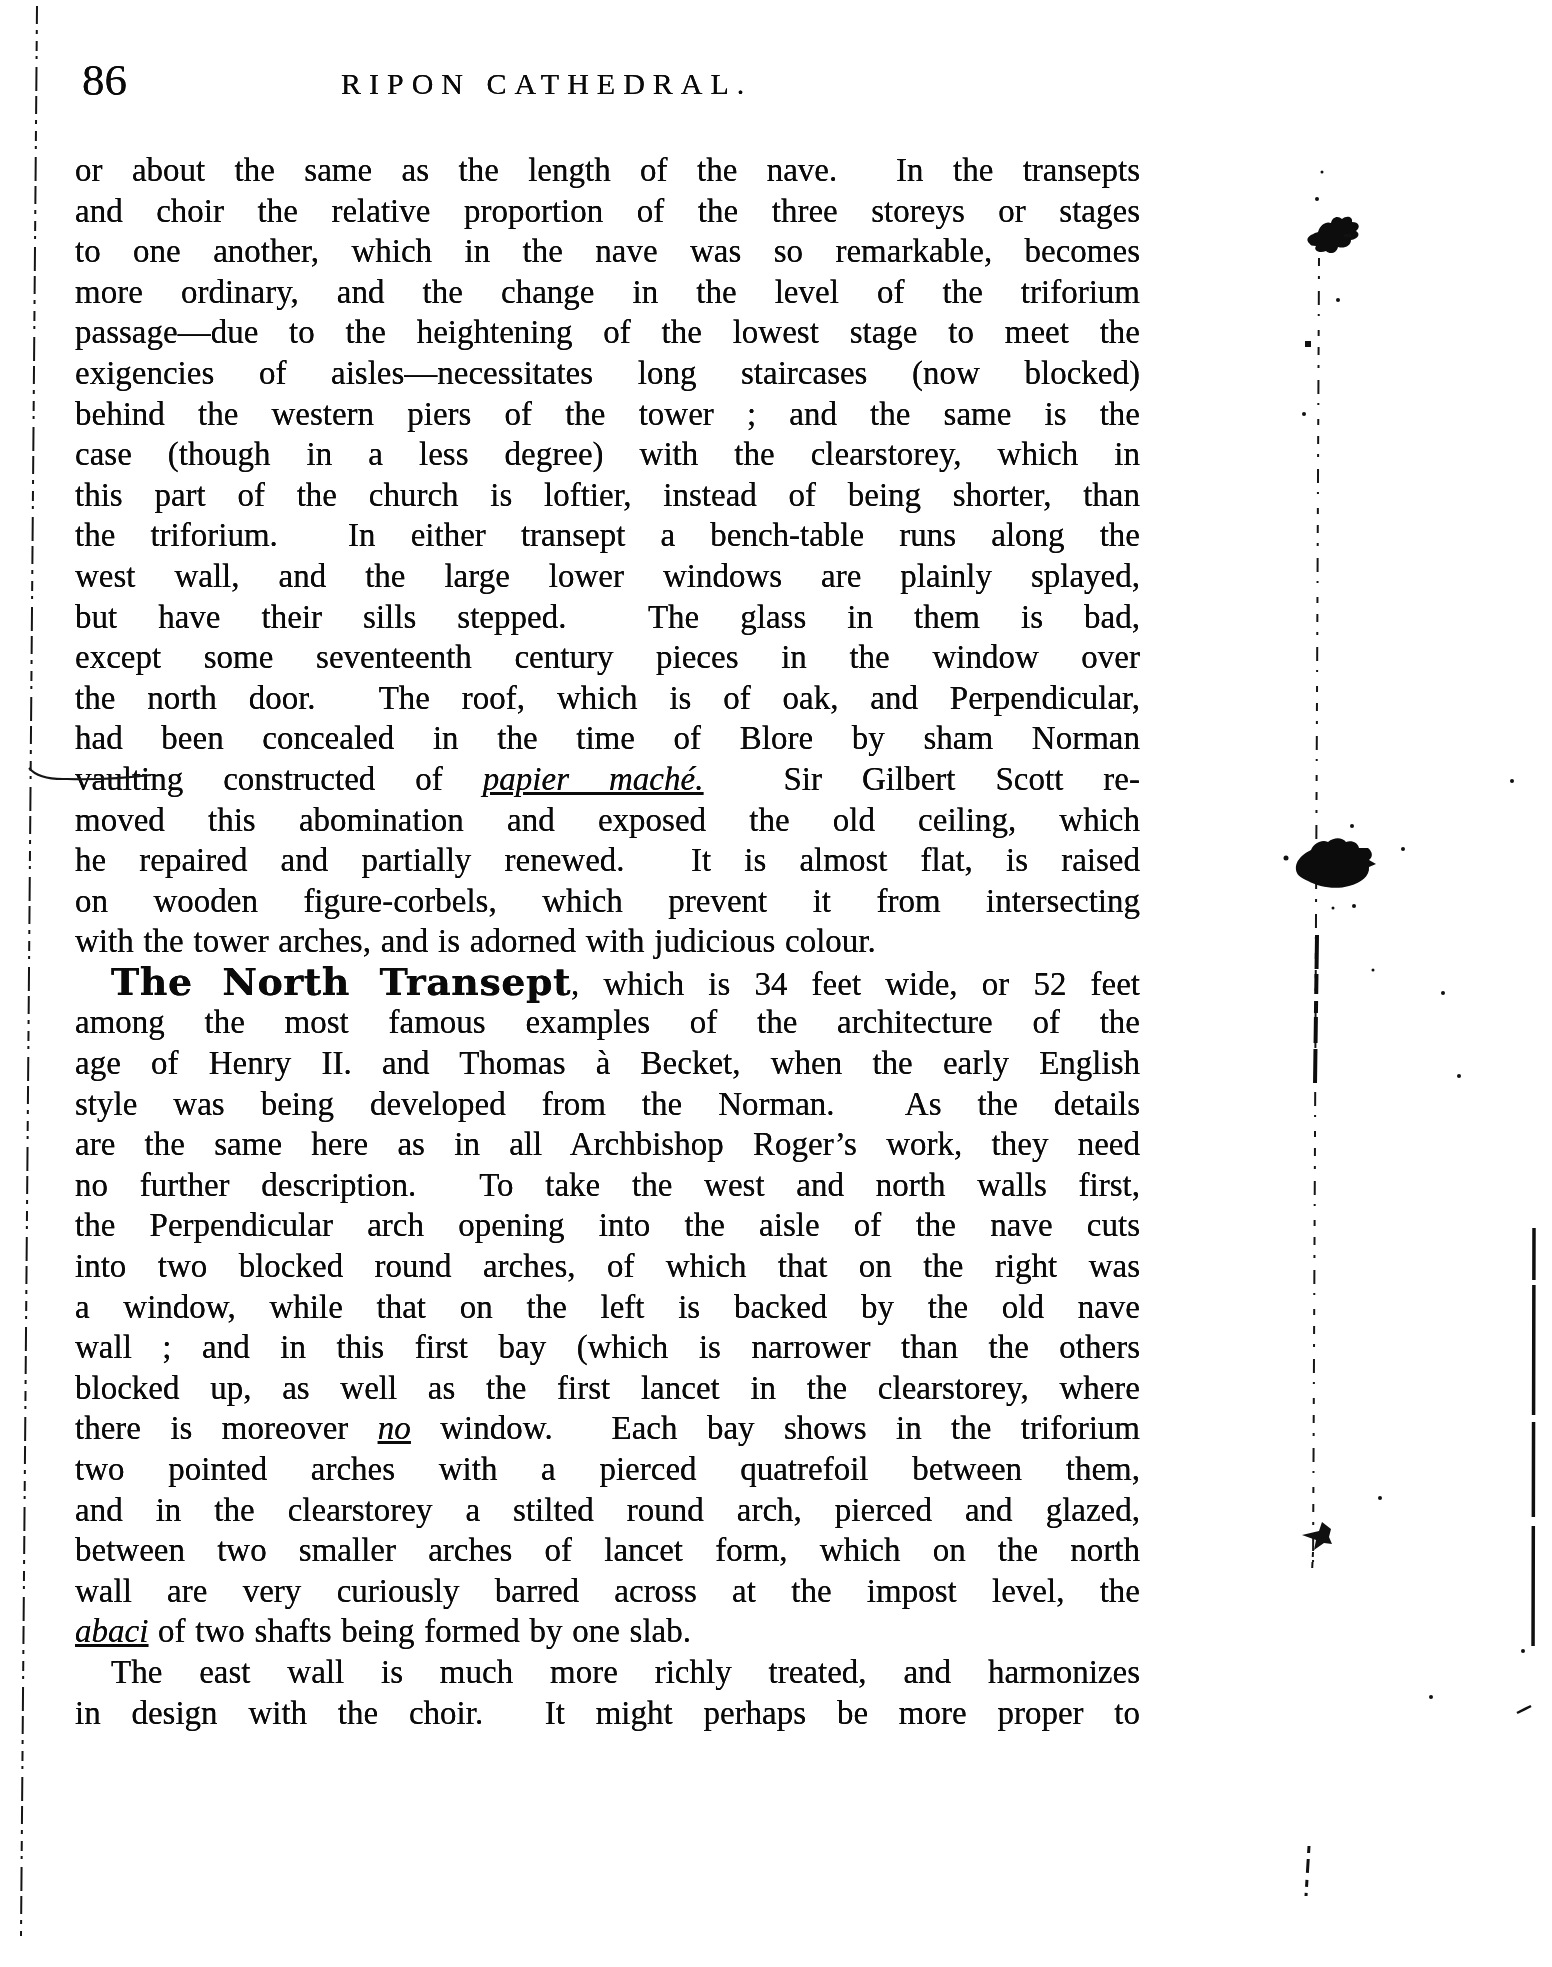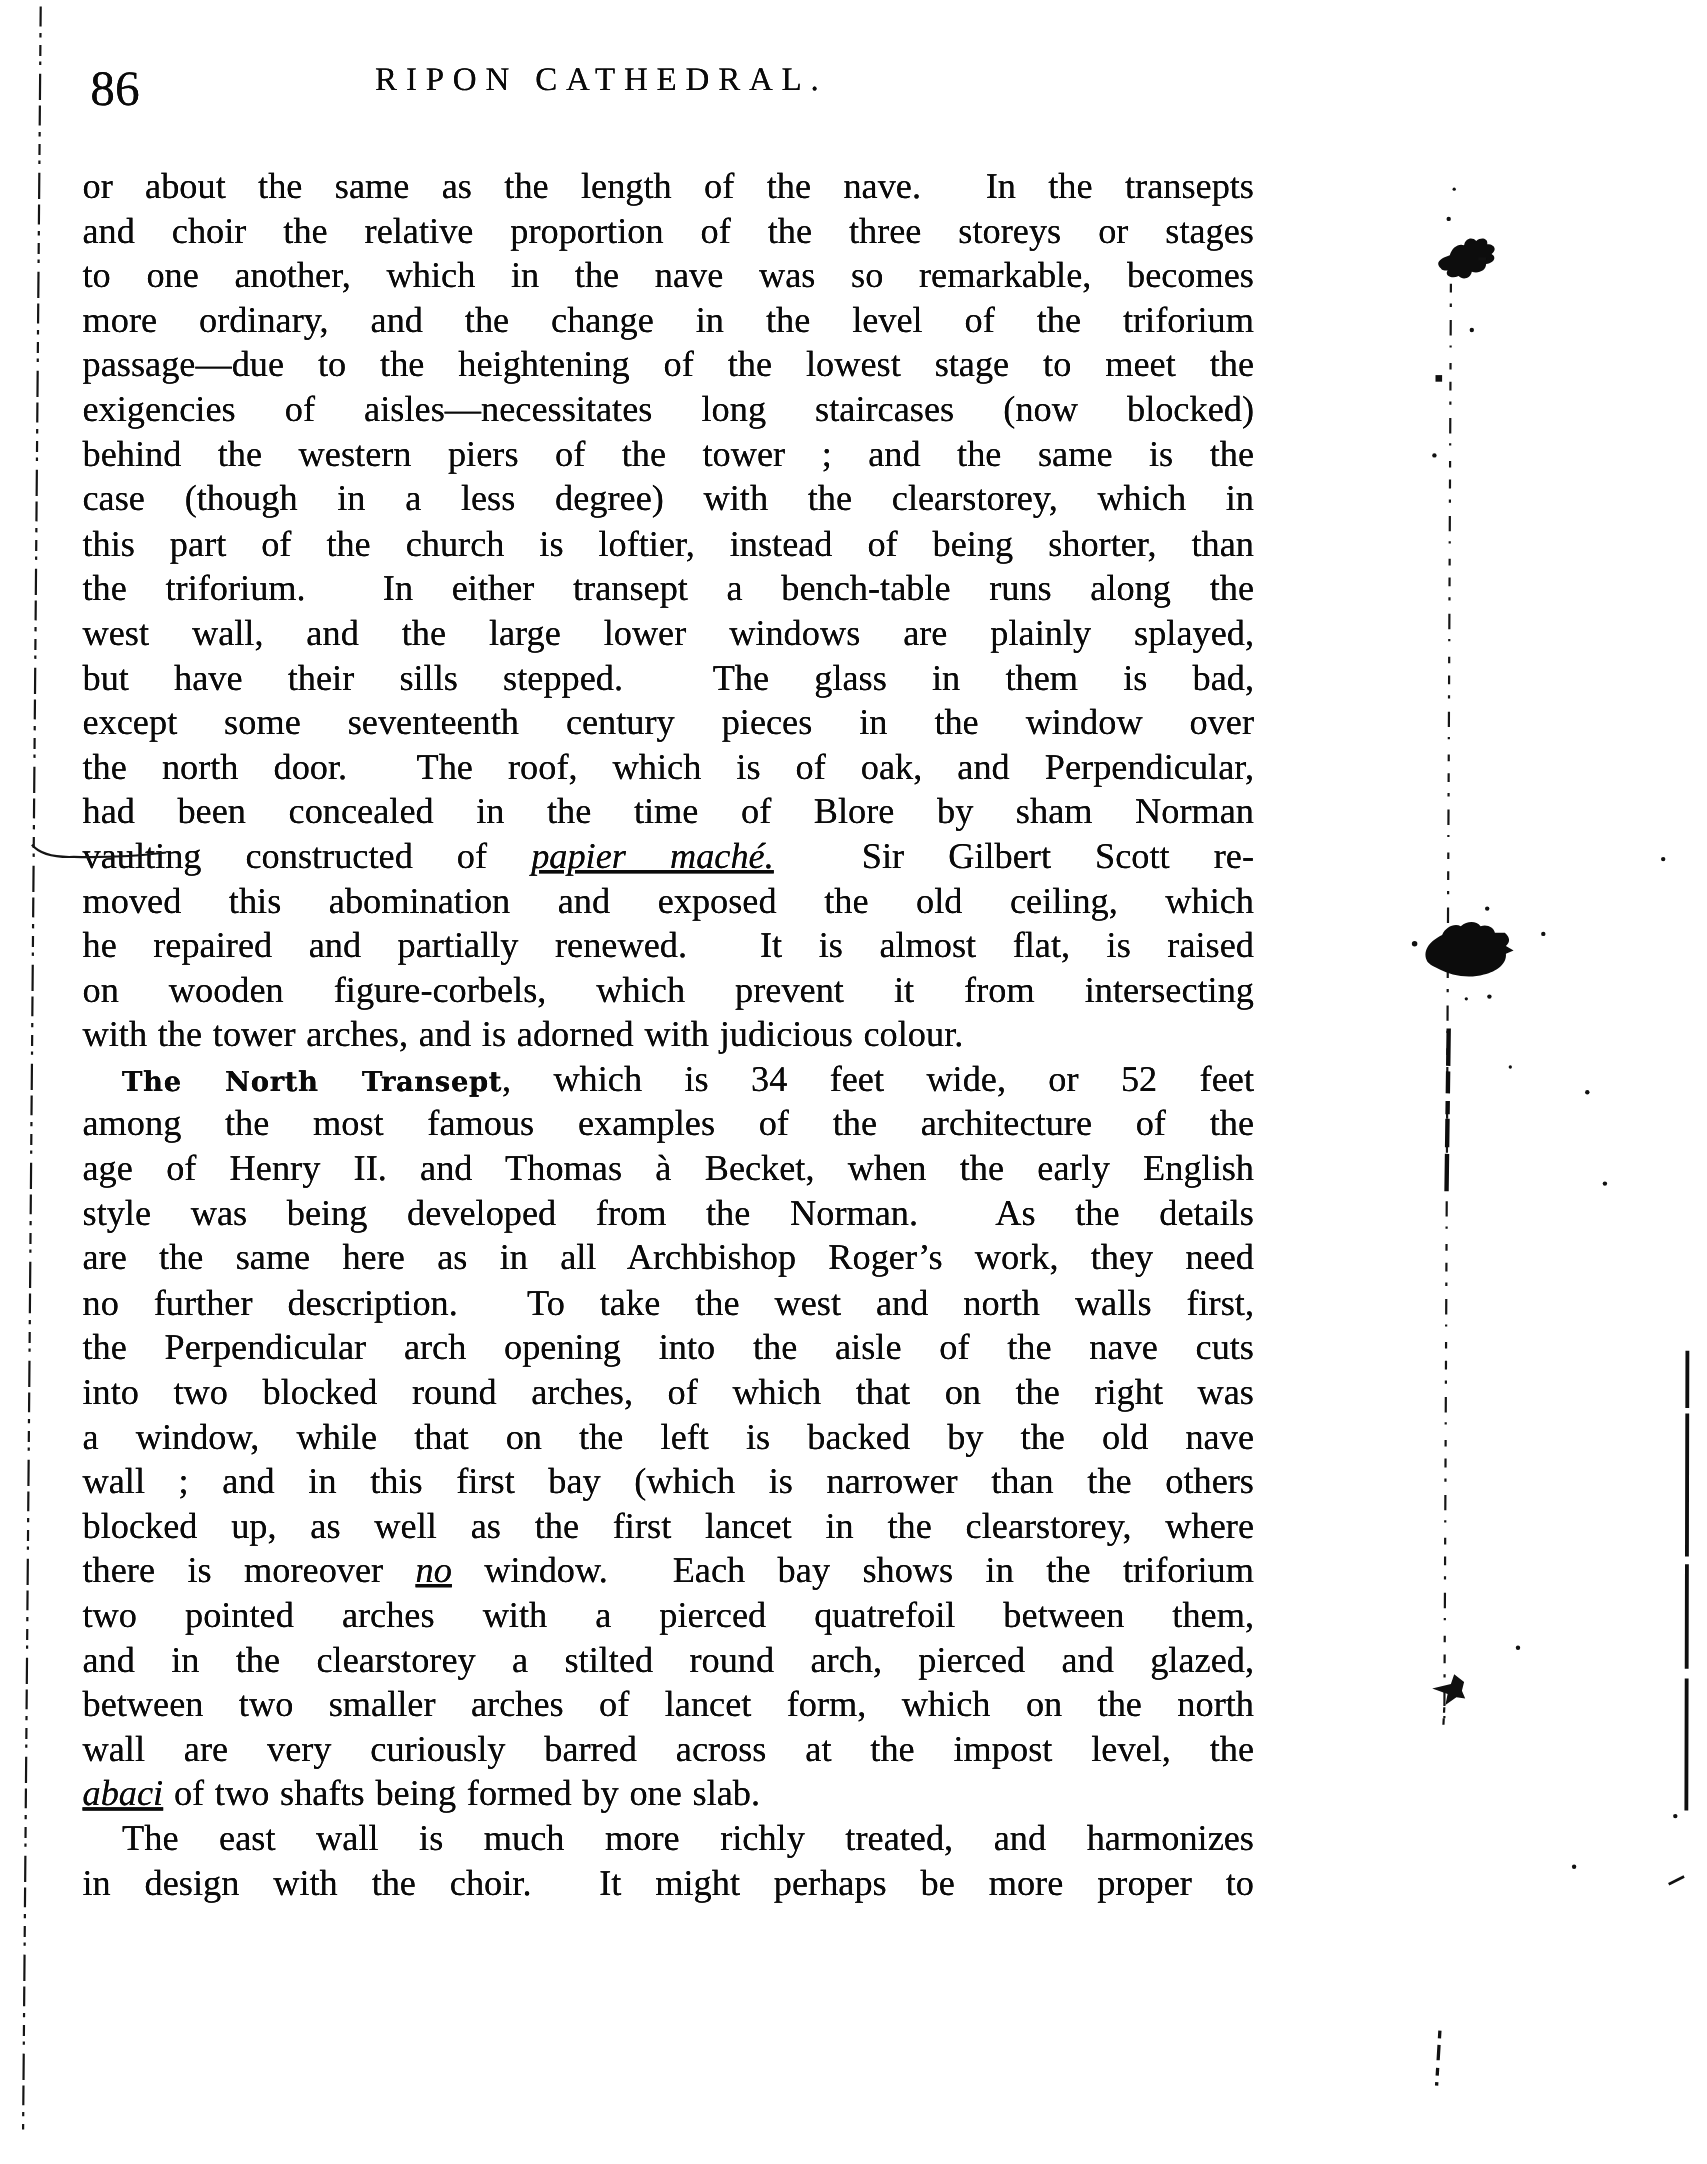--- a/index.html
+++ b/index.html
@@ -7,39 +7,39 @@
     width:1552px;height:1967px;background:#ffffff;position:relative;
     font-family:"Liberation Serif","DejaVu Serif",serif;color:#0a0a0a;
     overflow:hidden;
   }
   .page{position:absolute;inset:0;border-radius:13px;}
   #page-number{
     position:absolute;left:82px;top:58px;font-size:45px;line-height:1;
     text-shadow:0 0 .6px currentColor;
   }
   #running-header{
-    position:absolute;left:341px;top:58px;font-size:30px;line-height:1;
+    position:absolute;left:341px;top:69px;font-size:30px;line-height:1;
     letter-spacing:8px;text-shadow:0 0 .5px currentColor;white-space:nowrap;
   }
   #text-block{
     position:absolute;left:75px;top:150px;width:1065px;
     font-size:33px;line-height:40.6px;
     text-shadow:0 0 .5px currentColor;
     word-spacing:1.5px;
   }
   .line{
     text-align:justify;
     text-align-last:justify;
     height:40.6px;white-space:normal;
   }
   .line.short{text-align-last:left;}
   .line.indent{padding-left:36px;}
   .seg-b{
     font-weight:bold;font-family:"DejaVu Serif","Liberation Serif",serif;
-    font-size:25px;letter-spacing:.5px;
+    font-size:38px;letter-spacing:.5px;
   }
   .seg-i{font-style:italic;text-decoration:underline;}
   #artifacts{position:absolute;inset:0;pointer-events:none;}
 </style>
 </head>
 <body>
 
 <div class="page">
 
   <div id="page-number">86</div>

